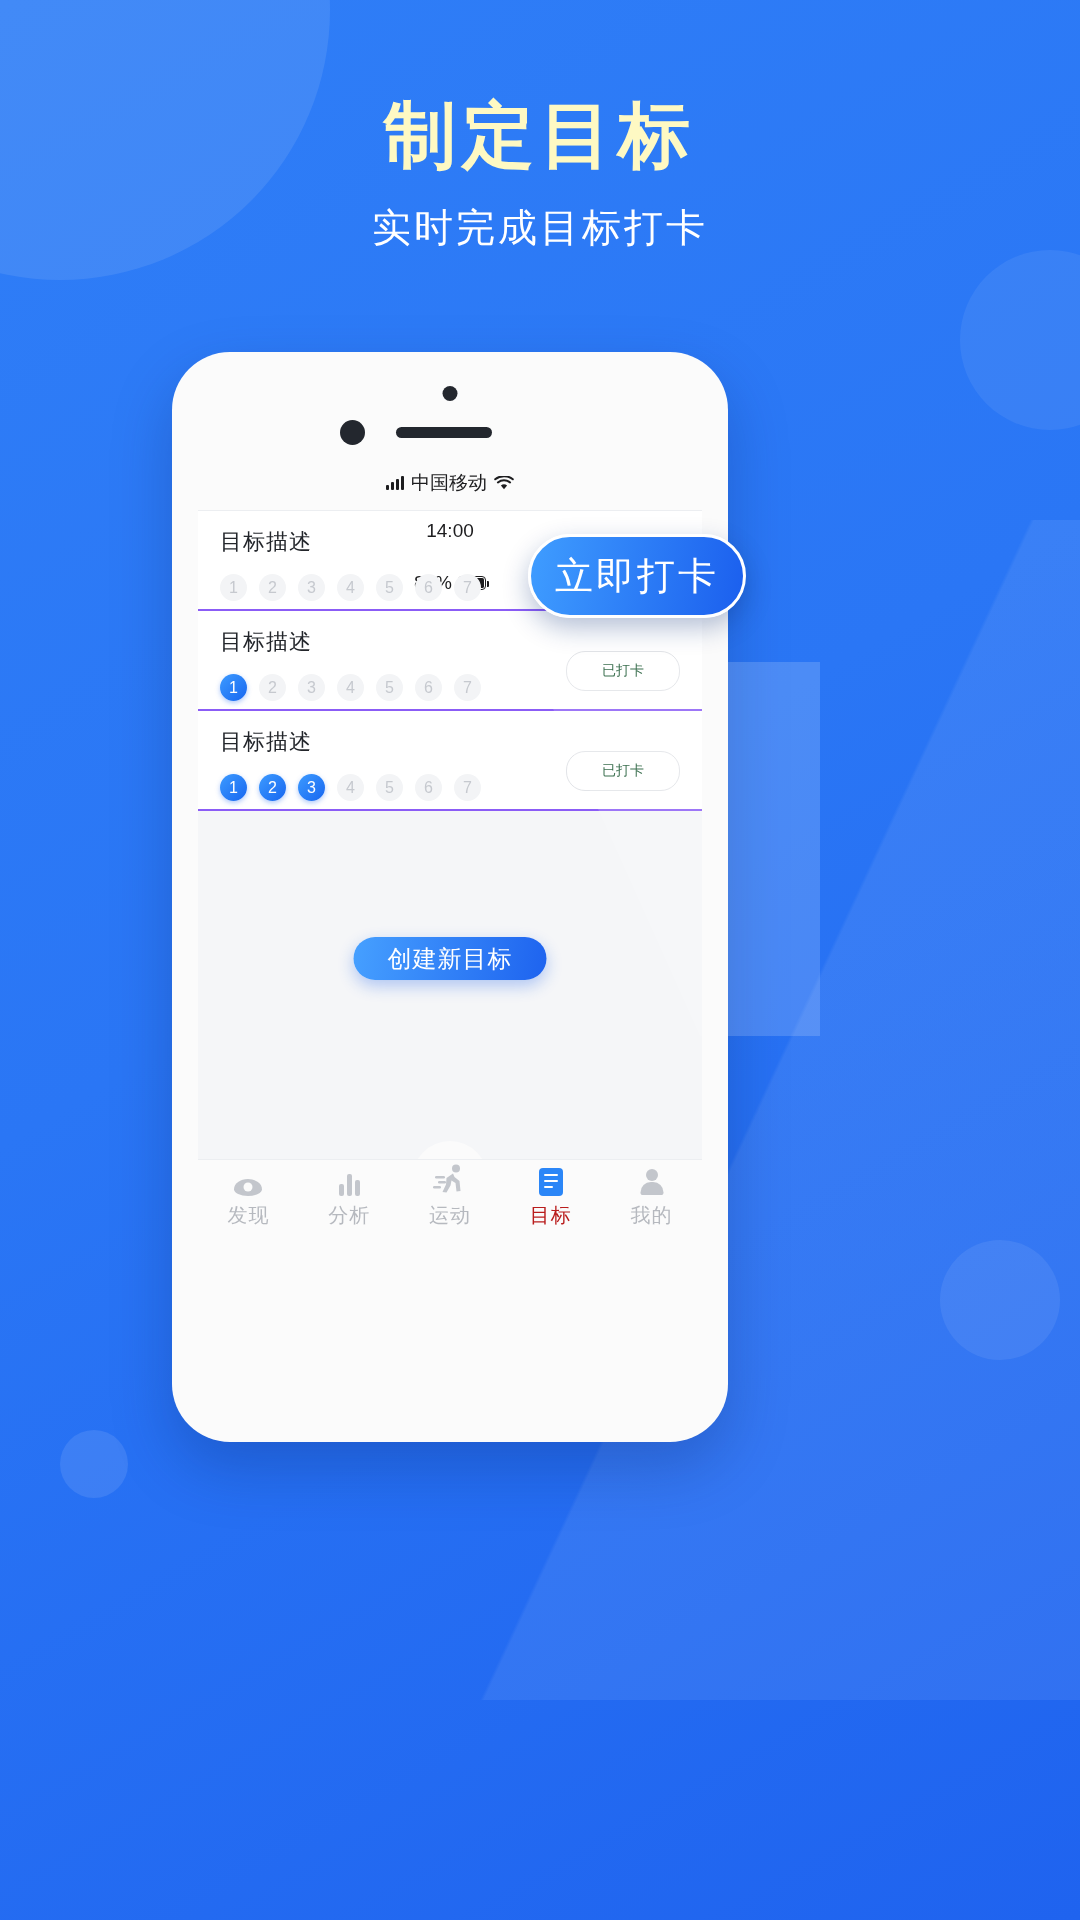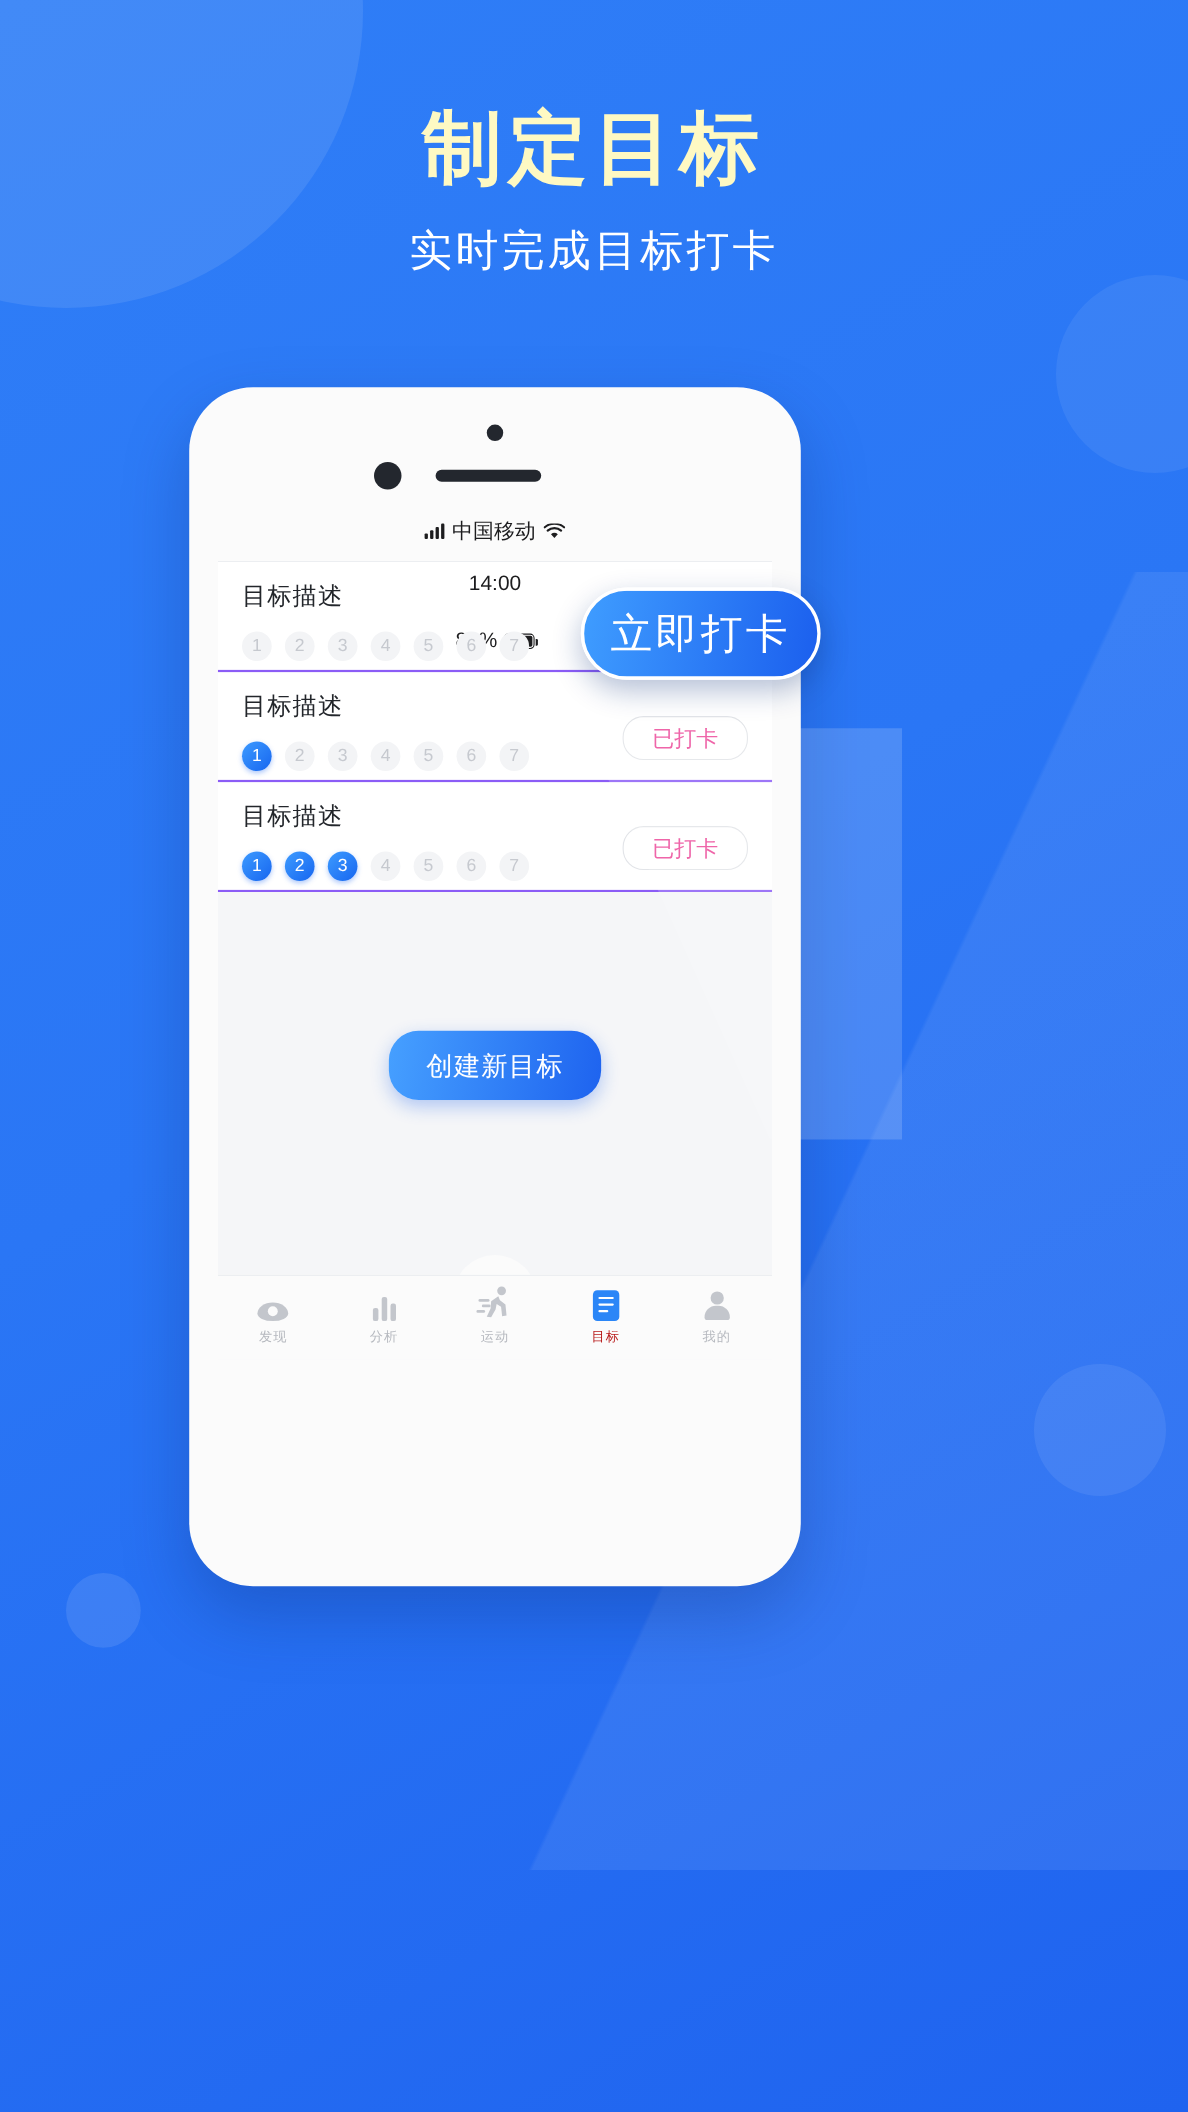--- a/index.html
+++ b/index.html
@@ -51,33 +51,33 @@
   
   #goallist{background:#ffffff;}
   .goal-card{position:relative;height:100px;border-bottom:2px solid #8b5cf6;padding:16px 22px 0 22px;box-sizing:border-box;}
   .goal-title{font-size:22px;color:#23262b;letter-spacing:1px;}
   .dots{display:flex;gap:12px;margin-top:17px;}
   .dot{width:27px;height:27px;border-radius:50%;background:#f3f4f6;color:#c6c9cf;
        font-size:16px;display:flex;align-items:center;justify-content:center;}
   .dot.on{background:linear-gradient(135deg,#3d9bff 0%,#1766f0 100%);color:#ffffff;
           box-shadow:0 2px 5px rgba(25,100,240,.35);}
   .done-btn{position:absolute;right:22px;top:40px;width:112px;height:38px;border-radius:19px;
-            border:1px solid #e2e4e8;color:#ec4899;font-size:20px;display:flex;align-items:center;justify-content:center;background:#fff;}
+            border:1px solid #e2e4e8;color:#14532d;font-size:14px;display:flex;align-items:center;justify-content:center;background:#fff;}
   
   #empty{background:#f5f6f8;height:430px;position:relative;}
   #create-btn{position:absolute;left:50%;transform:translateX(-50%);top:126px;
-              padding:0 34px;height:63px;border-radius:27px;
+              padding:0 34px;height:43px;border-radius:27px;
               background:linear-gradient(100deg,#46a0ff 0%,#1e63ef 100%);
               color:#fff;font-size:24px;display:flex;align-items:center;justify-content:center;
               box-shadow:0 6px 16px rgba(28,95,233,.32);letter-spacing:1px;}
   
   #tabbar{position:absolute;left:0;bottom:0;width:504px;height:76px;background:#fbfbfb;
           border-top:1px solid #eceef1;display:flex;z-index:3;}
   .tab{flex:1;display:flex;flex-direction:column;align-items:center;justify-content:center;gap:6px;}
-  .tab .lbl{font-size:12px;color:#b6b9bf;letter-spacing:1px;}
+  .tab .lbl{font-size:20px;color:#b6b9bf;letter-spacing:1px;}
   .tab.active .lbl{color:#b91c1c;}
   .tab .ic{height:28px;display:flex;align-items:flex-end;justify-content:center;}
   .run-bump{position:absolute;left:50%;transform:translateX(-50%);bottom:47px;width:76px;height:48px;
             background:#fbfbfb;border-radius:40px 40px 0 0;z-index:2;}
   
   .eye{width:28px;height:17px;border-radius:50% 50% 50% 50%/60% 60% 40% 40%;
        background:#c3c6cc;position:relative;}
   .eye::after{content:"";position:absolute;left:50%;top:50%;transform:translate(-50%,-50%);
               width:9px;height:9px;border-radius:50%;background:#fbfbfb;}
   

